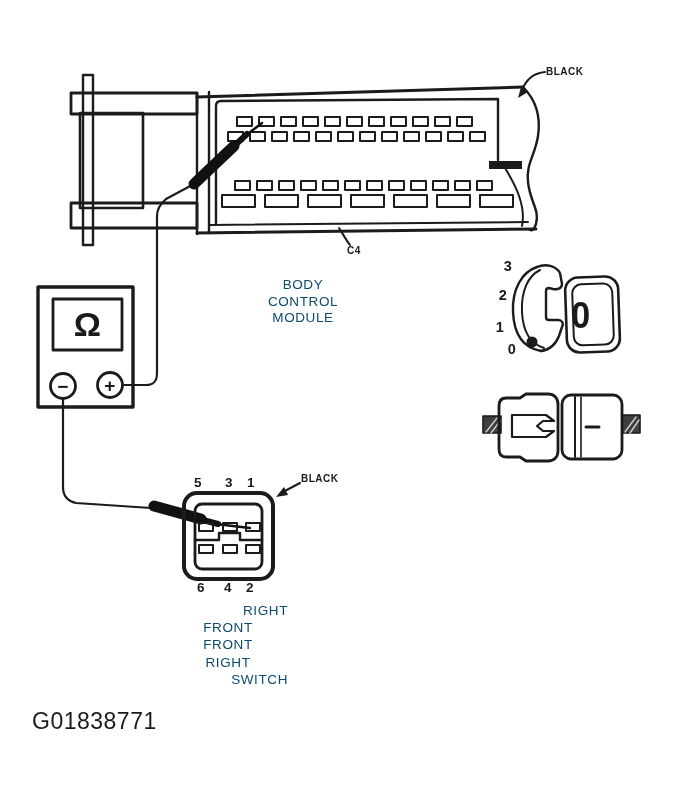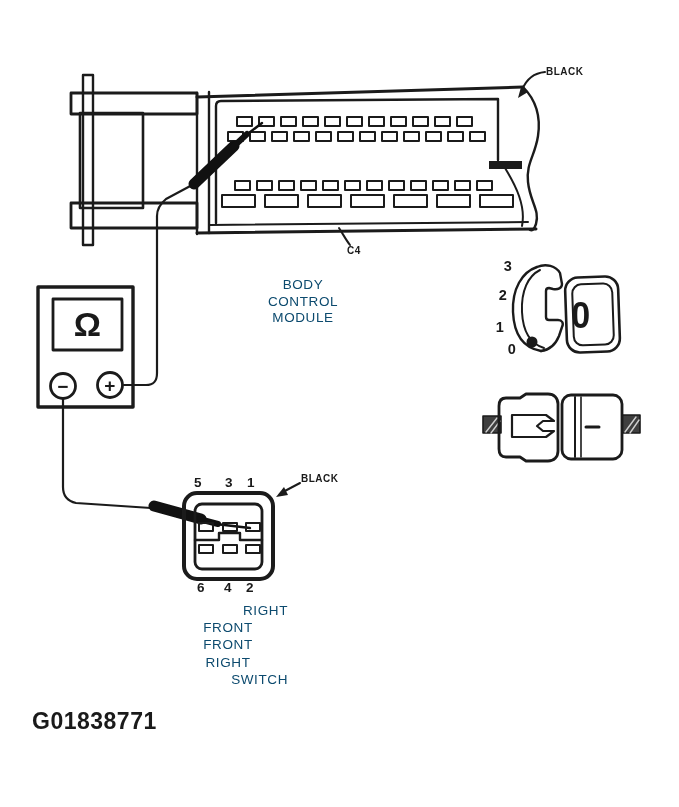--- a/index.html
+++ b/index.html
@@ -8,21 +8,21 @@
     font-family:"Liberation Sans",sans-serif;color:#1a1a1a;overflow:hidden;
   }
   #art{position:absolute;left:0;top:0;}
   .lbl{position:absolute;font-weight:700;color:#1a1a1a;white-space:nowrap;
        letter-spacing:0.5px;line-height:1;}
   .ctr{transform:translate(-50%,-50%);}
   .col{position:absolute;text-align:center;font-weight:400;color:#0c4a6e;}
   .col div{letter-spacing:0.6px;}
   .small{font-size:10px;}
   .pin{font-size:13.5px;}
-  .fig-id{font-size:23px;font-weight:700;letter-spacing:0.5px;text-align:center;}
+  .fig-id{font-size:23px;font-weight:400;letter-spacing:0.5px;text-align:center;}
   .omega{display:flex;align-items:center;justify-content:center;
          font-size:34px;font-weight:700;}
   .term-sign{font-size:19px;font-weight:700;}
   .knob0{font-size:37px;font-weight:800;transform:translate(-50%,-50%) scaleX(0.92);}
   .dialnum{font-size:14.5px;font-weight:700;}
 </style>
 </head>
 <body>
 
 <div id="stage">

